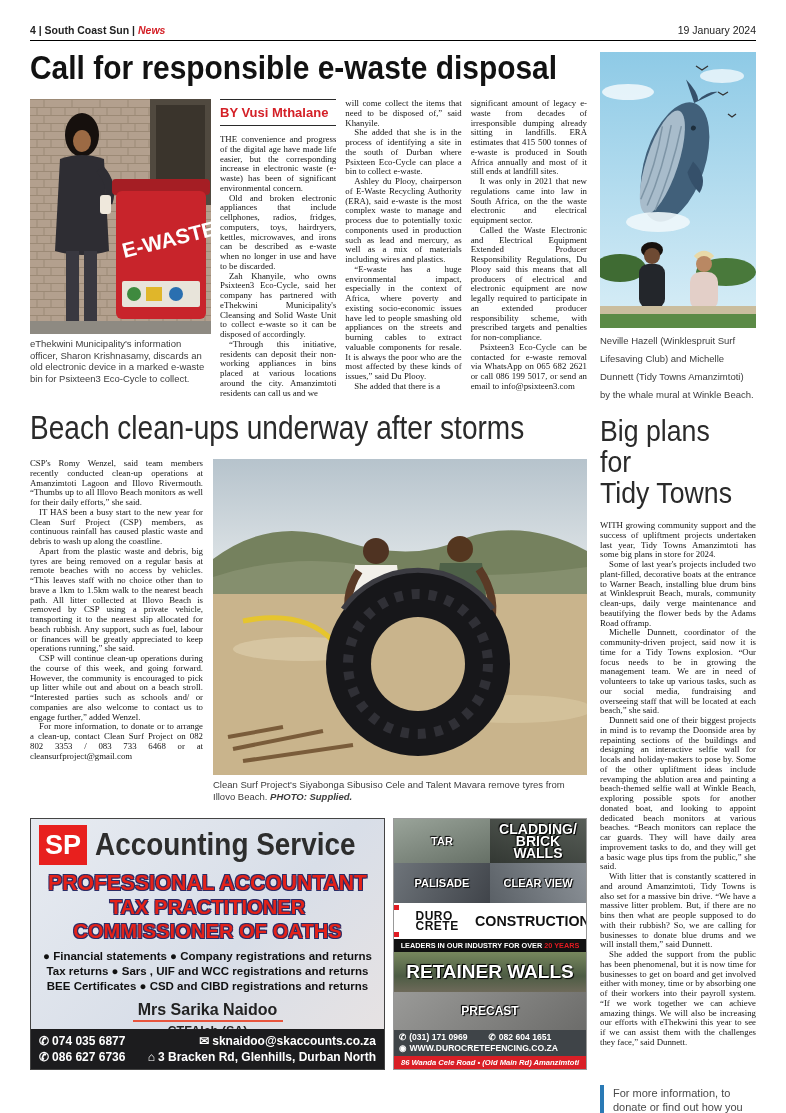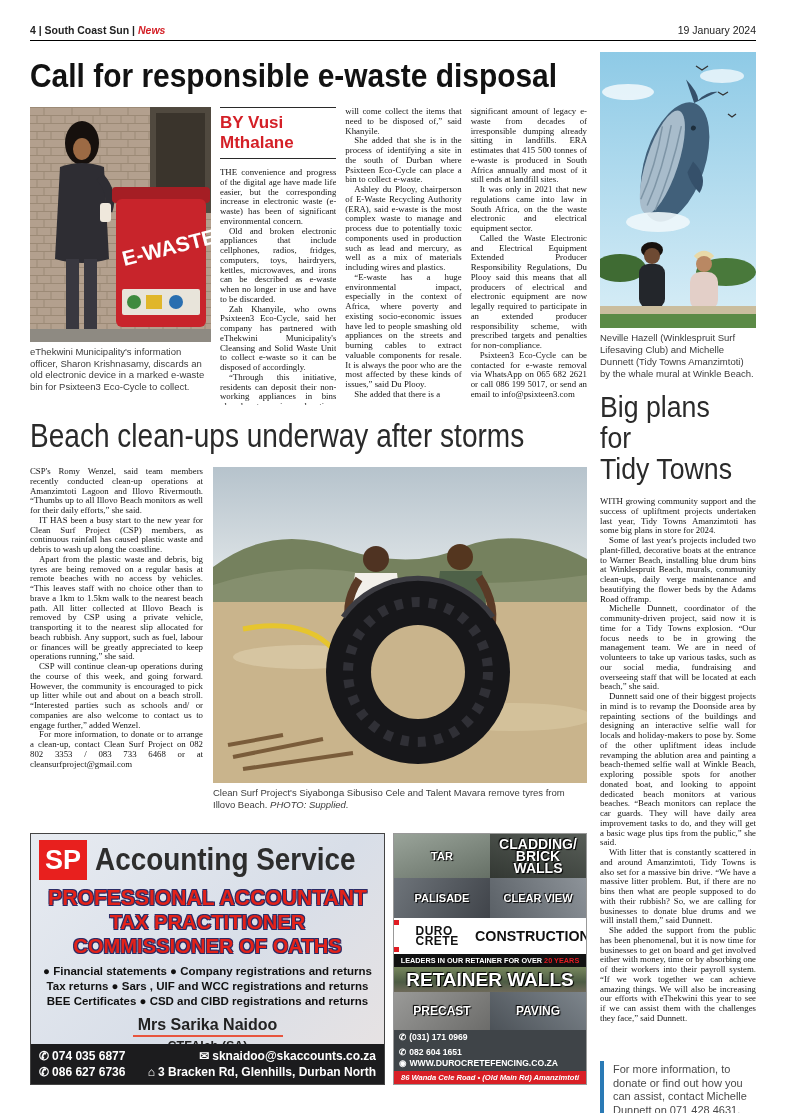--- a/index.html
+++ b/index.html
@@ -5,51 +5,51 @@
   html,body{margin:0;padding:0;background:#e9e9e9;}
   .page{position:relative;width:786px;height:1113px;background:#fff;margin:0 auto;overflow:hidden;
         font-family:"Liberation Serif",serif;color:#1a1a1a;}
   
   .masthead{position:absolute;top:24px;left:30px;width:726px;height:16px;border-bottom:1.5px solid #000;
             font-family:"Liberation Sans",sans-serif;font-size:10.5px;color:#222;}
   .mh-left{float:left;font-weight:bold;}
   .mh-section{color:#d42027;font-style:italic;font-weight:bold;}
   .mh-right{float:right;}
   
-  .left-zone{position:absolute;left:30px;top:54px;width:557px;}
+  .left-zone{position:absolute;left:30px;top:46px;width:557px;}
   .sidebar{position:absolute;left:600px;top:52px;width:156px;}
   
   .h-ewaste{font-family:"Liberation Sans",sans-serif;font-weight:700;font-size:34px;color:#121212;
             white-space:nowrap;transform:scaleX(.88);transform-origin:0 50%;margin:2px 0 12px 0;}
   .h-beach{font-family:"Liberation Sans",sans-serif;font-weight:400;font-size:33px;color:#2a2a2a;
            white-space:nowrap;transform:scaleX(.85);transform-origin:0 50%;margin:0 0 12px 0;}
   .h-tidy{font-family:"Liberation Sans",sans-serif;font-weight:400;font-size:29px;line-height:31px;color:#2a2a2a;
           transform:scaleX(.92);transform-origin:0 0;margin:12px 0 12px 0;}
   
   .body-p, .plist p{font-size:8.8px;line-height:9.75px;text-align:justify;margin:0;color:#141414;}
   .plist p:not(:first-child){text-indent:9px;}
-  .byline{font-family:"Liberation Sans",sans-serif;font-weight:bold;font-size:17px;color:#d42027;
+  .byline{font-family:"Liberation Sans",sans-serif;font-weight:bold;font-size:13px;color:#d42027;
           border-top:1.5px solid #2a2a2a;border-bottom:1.5px solid #2a2a2a;padding:5px 0;margin-bottom:9px;}
   .caption{font-family:"Liberation Sans",sans-serif;font-size:9.5px;line-height:11.5px;color:#3c3c3c;margin-top:4px;}
-  .credit{font-weight:normal;font-style:italic;text-align:center;}
+  .credit{font-weight:bold;font-style:italic;text-align:center;}
   
   .ewaste-row{display:flex;gap:9px;height:298px;}
   .ewaste-fig{width:181px;flex:none;}
   .ecol{flex:1;overflow:hidden;}
   
   .beach-section{margin-top:12px;}
   .beach-row{display:flex;gap:10px;}
   .beach-text{width:173px;flex:none;height:342px;overflow:hidden;}
   .beach-fig{flex:1;}
   
   .tidy-text{height:552px;overflow:hidden;}
   .infobox{border-left:4px solid #2a7ab5;padding:2px 0 2px 9px;font-family:"Liberation Sans",sans-serif;
            font-size:11px;line-height:13.5px;color:#4a4a4a;margin-top:12px;}
   
-  .ads-row{display:flex;gap:8px;margin-top:23px;height:252px;}
+  .ads-row{display:flex;gap:8px;margin-top:16px;height:252px;}
   .sp-ad{width:353px;flex:none;border:1px solid #444;background:linear-gradient(135deg,#e7ebf1,#d8dee8 55%,#e9e3e2);
          font-family:"Liberation Sans",sans-serif;overflow:hidden;position:relative;}
   .sp-top{display:flex;align-items:center;gap:8px;padding:6px 8px 2px 8px;}
   .sp-logo{background:#e8201e;color:#fff;font-weight:bold;font-size:27px;width:48px;height:40px;
            display:flex;align-items:center;justify-content:center;flex:none;}
   .sp-title{font-weight:700;font-size:31px;color:#2d2d2d;white-space:nowrap;transform:scaleX(.9);transform-origin:0 50%;}
   .sp-red{margin-top:4px;text-align:center;font-weight:700;color:#e32219;
           text-shadow:1px 1px 0 #2c2c66,-1px -1px 0 #2c2c66,1px -1px 0 #2c2c66,-1px 1px 0 #2c2c66;}
   .sp-red .r1{font-size:22px;transform:scaleX(.96);}
   .sp-red .r2,.sp-red .r3{font-size:21px;transform:scaleX(.96);}
@@ -81,23 +81,23 @@
   .dc-mark{width:14px;height:22px;border-radius:50% 0 0 50%;border:5px solid #e11b22;border-right:none;flex:none;}
   .dc-words{font-weight:800;color:#111;font-size:12px;line-height:10.5px;letter-spacing:.5px;}
   .dc-construction{font-weight:700;color:#111;font-size:15.5px;transform:scaleX(.92);transform-origin:0 50%;white-space:nowrap;}
   .duro-tag{background:#111;color:#fff;font-size:7.3px;font-weight:bold;text-align:center;padding:2px 0;white-space:nowrap;}
   .duro-tag .yrs{color:#e11b22;}
   .duro-ret{background:linear-gradient(180deg,#77875d,#4d5c44 60%,#6e6a5a);flex:1;display:flex;align-items:center;justify-content:center;font-size:19px;}
   .duro-rowC{display:flex;height:38px;}
   .c-pre{background:linear-gradient(140deg,#9a9a98,#6c6c6a);font-size:12px;}
   .c-pav{background:linear-gradient(220deg,#7d858c,#4c5258);font-size:12px;}
   .duro-contact{background:#3f4448;color:#fff;font-weight:bold;font-size:8.6px;padding:2px 5px;line-height:11px;}
-  .duro-contact .drow{display:flex;gap:4px;flex-direction:column;}
+  .duro-contact .drow{display:flex;gap:21px;}
   .duro-addr{background:#d91f26;color:#fff;font-style:italic;font-weight:bold;font-size:7.6px;text-align:center;padding:2px 0;white-space:nowrap;}
-  .side-cap{font-family:"Liberation Sans",sans-serif;font-size:9.5px;line-height:12px;color:#3c3c3c;margin-top:4px;}
+  .side-cap{font-family:"Liberation Sans",sans-serif;font-size:9.5px;line-height:18px;color:#3c3c3c;margin-top:4px;}
   svg{display:block;}
 </style>
 </head>
 <body>
 
 <div class="page">
 
   <div class="masthead">
     <span class="mh-left">
       <span>4 | South Coast Sun |</span>
@@ -257,27 +257,26 @@
         </div>
         <div class="duro-logo">
           <span class="dc-mark"></span>
           <span class="dc-words">
             <div>DURO</div>
             <div>CRETE</div>
           </span>
           <span class="dc-construction">CONSTRUCTION</span>
         </div>
         <div class="duro-tag">
-          <span>LEADERS IN OUR RETAINER FOR OVER</span>
+          <span>LEADERS IN OUR INDUSTRY FOR OVER</span>
           <span class="yrs">20 YEARS</span>
         </div>
         <div class="duro-ret duro-lbl">RETAINER WALLS</div>
         <div class="duro-rowC">
           <div class="cell c-pre duro-lbl">PRECAST</div>
-          <div class="cell c-pav duro-lbl">PAVING</div>
         </div>
         <div class="duro-contact">
           <div class="drow">
             <span><span class="ic ic-phone"></span><span>(031) 171 0969</span></span>
             <span><span class="ic ic-cell"></span><span>082 604 1651</span></span>
           </div>
           <div class="drow">
             <span><span class="ic ic-web"></span><span>WWW.DUROCRETEFENCING.CO.ZA</span></span>
           </div>
         </div>

